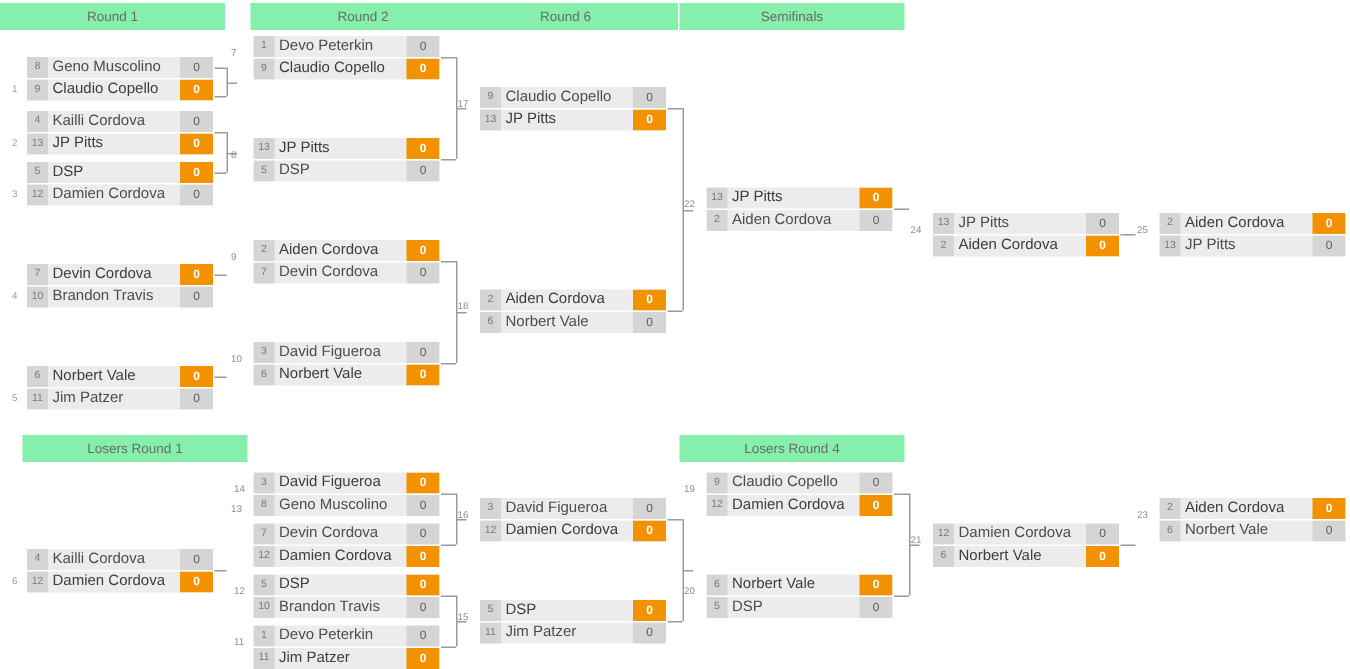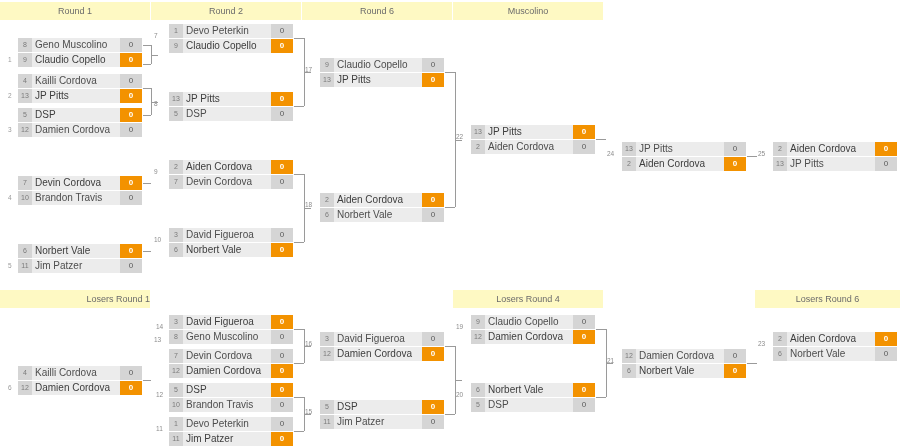--- a/index.html
+++ b/index.html
@@ -9,21 +9,21 @@
     font-family:"Liberation Sans", sans-serif;
     color:#444444;
     overflow:hidden;
     position:relative;
   }
   .bracket{position:absolute;left:0;top:0;width:900px;}
   
   .hdr-row{position:absolute;left:0;width:900px;height:18px;}
   .hdr{
     position:absolute;top:0;height:18px;line-height:18px;
-    background:#fef9c3;color:#6b6b6b;
+    background:#86efac;color:#6b6b6b;
     font-size:9px;text-align:center;
     box-sizing:border-box;
   }
   
   .match{position:absolute;width:124px;}
   .row{
     position:relative;height:14px;line-height:14px;
     background:#ececec;
     margin-bottom:1px;
     font-size:8.5px;
@@ -59,23 +59,23 @@
     line-height:8px;white-space:nowrap;text-align:right;
   }
 </style>
 </head>
 <body>
 
 <div class="bracket">
 
   <div class="hdr-row" id="winners-headers" style="top:2px;">
       <div class="hdr" style="left: 0px; width: 150px;">Round 1</div>
-      <div class="hdr" style="left: 151px; width: 150px;">Round 2</div>
+      <div class="hdr" style="left: 167px; width: 150px;">Round 2</div>
       <div class="hdr" style="left: 302px; width: 150px;">Round 6</div>
-      <div class="hdr" style="left: 453px; width: 150px;">Muscolino</div>
+      <div class="hdr" style="left: 453px; width: 150px;">Semifinals</div>
     </div>
 
   <div id="winners-area">
       <div class="match" style="left: 18px; top: 38px;">
         <div class="row">
           <span class="seed">8</span>
           <span class="pname">Geno Muscolino</span>
           <span class="score">0</span>
         </div>
         <div class="row win">
@@ -274,23 +274,22 @@
       <div class="ch" style="left: 304px; top: 208px; width: 7px;"></div>
       <div class="ch" style="left: 445px; top: 72px; width: 10px;"></div>
       <div class="cv" style="left: 455px; top: 72px; height: 135px;"></div>
       <div class="ch" style="left: 445px; top: 207px; width: 10px;"></div>
       <div class="ch" style="left: 455px; top: 140px; width: 7px;"></div>
       <div class="ch" style="left: 596px; top: 139px; width: 10px;"></div>
       <div class="ch" style="left: 747px; top: 156px; width: 10px;"></div>
     </div>
 
   <div class="hdr-row" id="losers-headers" style="top:290px;">
-      <div class="hdr" style="left: 0px; width: 150px; text-align: right;">Losers Round 1</div>
+      <div class="hdr" style="left: 15px; width: 150px;">Losers Round 1</div>
       <div class="hdr" style="left: 453px; width: 150px;">Losers Round 4</div>
-      <div class="hdr" style="left: 755px; width: 145px;">Losers Round 6</div>
     </div>
 
   <div id="losers-area">
       <div class="match" style="left: 18px; top: 366px;">
         <div class="row">
           <span class="seed">4</span>
           <span class="pname">Kailli Cordova</span>
           <span class="score">0</span>
         </div>
         <div class="row win">

